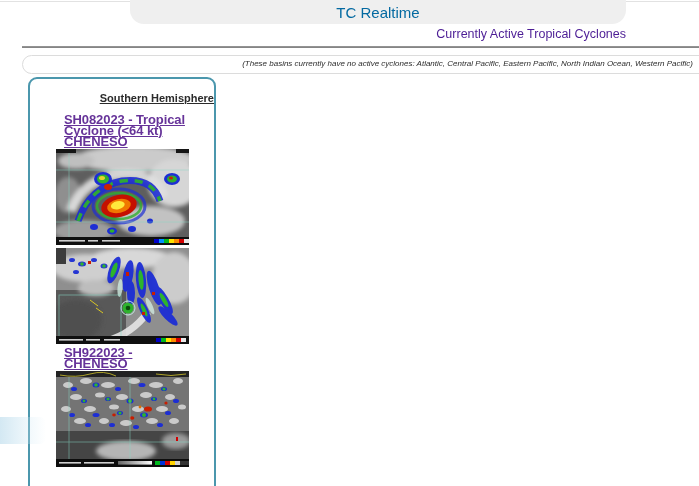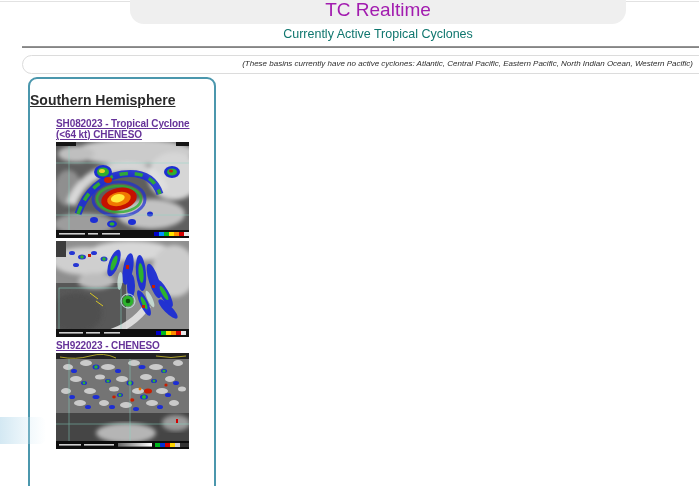--- a/index.html
+++ b/index.html
@@ -6,43 +6,43 @@
   body{
     width:699px;height:486px;overflow:hidden;position:relative;
     background:#ffffff;font-family:"Liberation Sans",sans-serif;color:#2b2b2b;
   }
   .topline{position:absolute;top:1px;left:0;width:699px;height:1px;background:#e2e2e2;}
   .title-box{
     position:absolute;left:130px;top:-12px;width:496px;height:36px;
     background:#efefef;border-radius:14px;box-sizing:border-box;
     display:flex;align-items:flex-end;justify-content:center;padding-bottom:3px;z-index:2;
   }
-  .title{font-size:19px;color:#a21caf;}
-  .subtitle{position:absolute;top:27px;left:130px;width:496px;text-align:center;font-size:12.5px;color:#0f766e;}
+  .title{font-size:15px;color:#0369a1;}
+  .subtitle{position:absolute;top:27px;left:130px;width:496px;text-align:right;font-size:12.5px;color:#4c1d95;}
   .divider{position:absolute;top:46px;left:22px;width:677px;height:2px;background:linear-gradient(#9a9a9a,#7e7e7e);}
   .notice{
     position:absolute;top:55px;left:22px;width:706px;height:19px;
     border:1px solid #dcdcdc;border-radius:10px;box-sizing:border-box;background:#fff;
   }
   .notice span{
     display:block;text-align:right;padding-right:34px;font-style:italic;
     font-size:8px;line-height:16px;color:#2b2b2b;white-space:nowrap;overflow:hidden;
   }
   .panel{
     position:absolute;left:28px;top:77px;width:188px;height:430px;
     border:2px solid #4b97ad;border-radius:9px;box-sizing:border-box;background:#fff;
   }
   .panel-title{
-    margin:13px 0 10px;text-align:left;font-size:14px;font-weight:600;
+    margin:13px 0 10px;text-align:right;font-size:11px;font-weight:600;
     color:#2b2b2b;text-decoration:underline;
   }
   .storm{margin:0 0 3px 26px;width:141px;}
   .storm-link{
-    display:block;font-size:10px;line-height:11px;font-weight:600;letter-spacing:-0.1px;
-    color:#663399;text-decoration:underline;margin-bottom:2px;cursor:pointer;
+    display:block;font-size:13px;line-height:11px;font-weight:600;letter-spacing:-0.1px;
+    color:#663399;text-decoration:underline;margin-bottom:2px;cursor:pointer;margin-left:8px;
   }
   .sat{display:block;width:133px;height:96px;cursor:pointer;}
   .artifact{
     position:absolute;left:0;top:417px;width:46px;height:27px;border-radius:0 6px 6px 0;
     background:linear-gradient(90deg,rgba(176,214,233,.55),rgba(208,233,245,.28) 65%,rgba(255,255,255,0));
   }
 </style>
 </head>
 <body>
 

